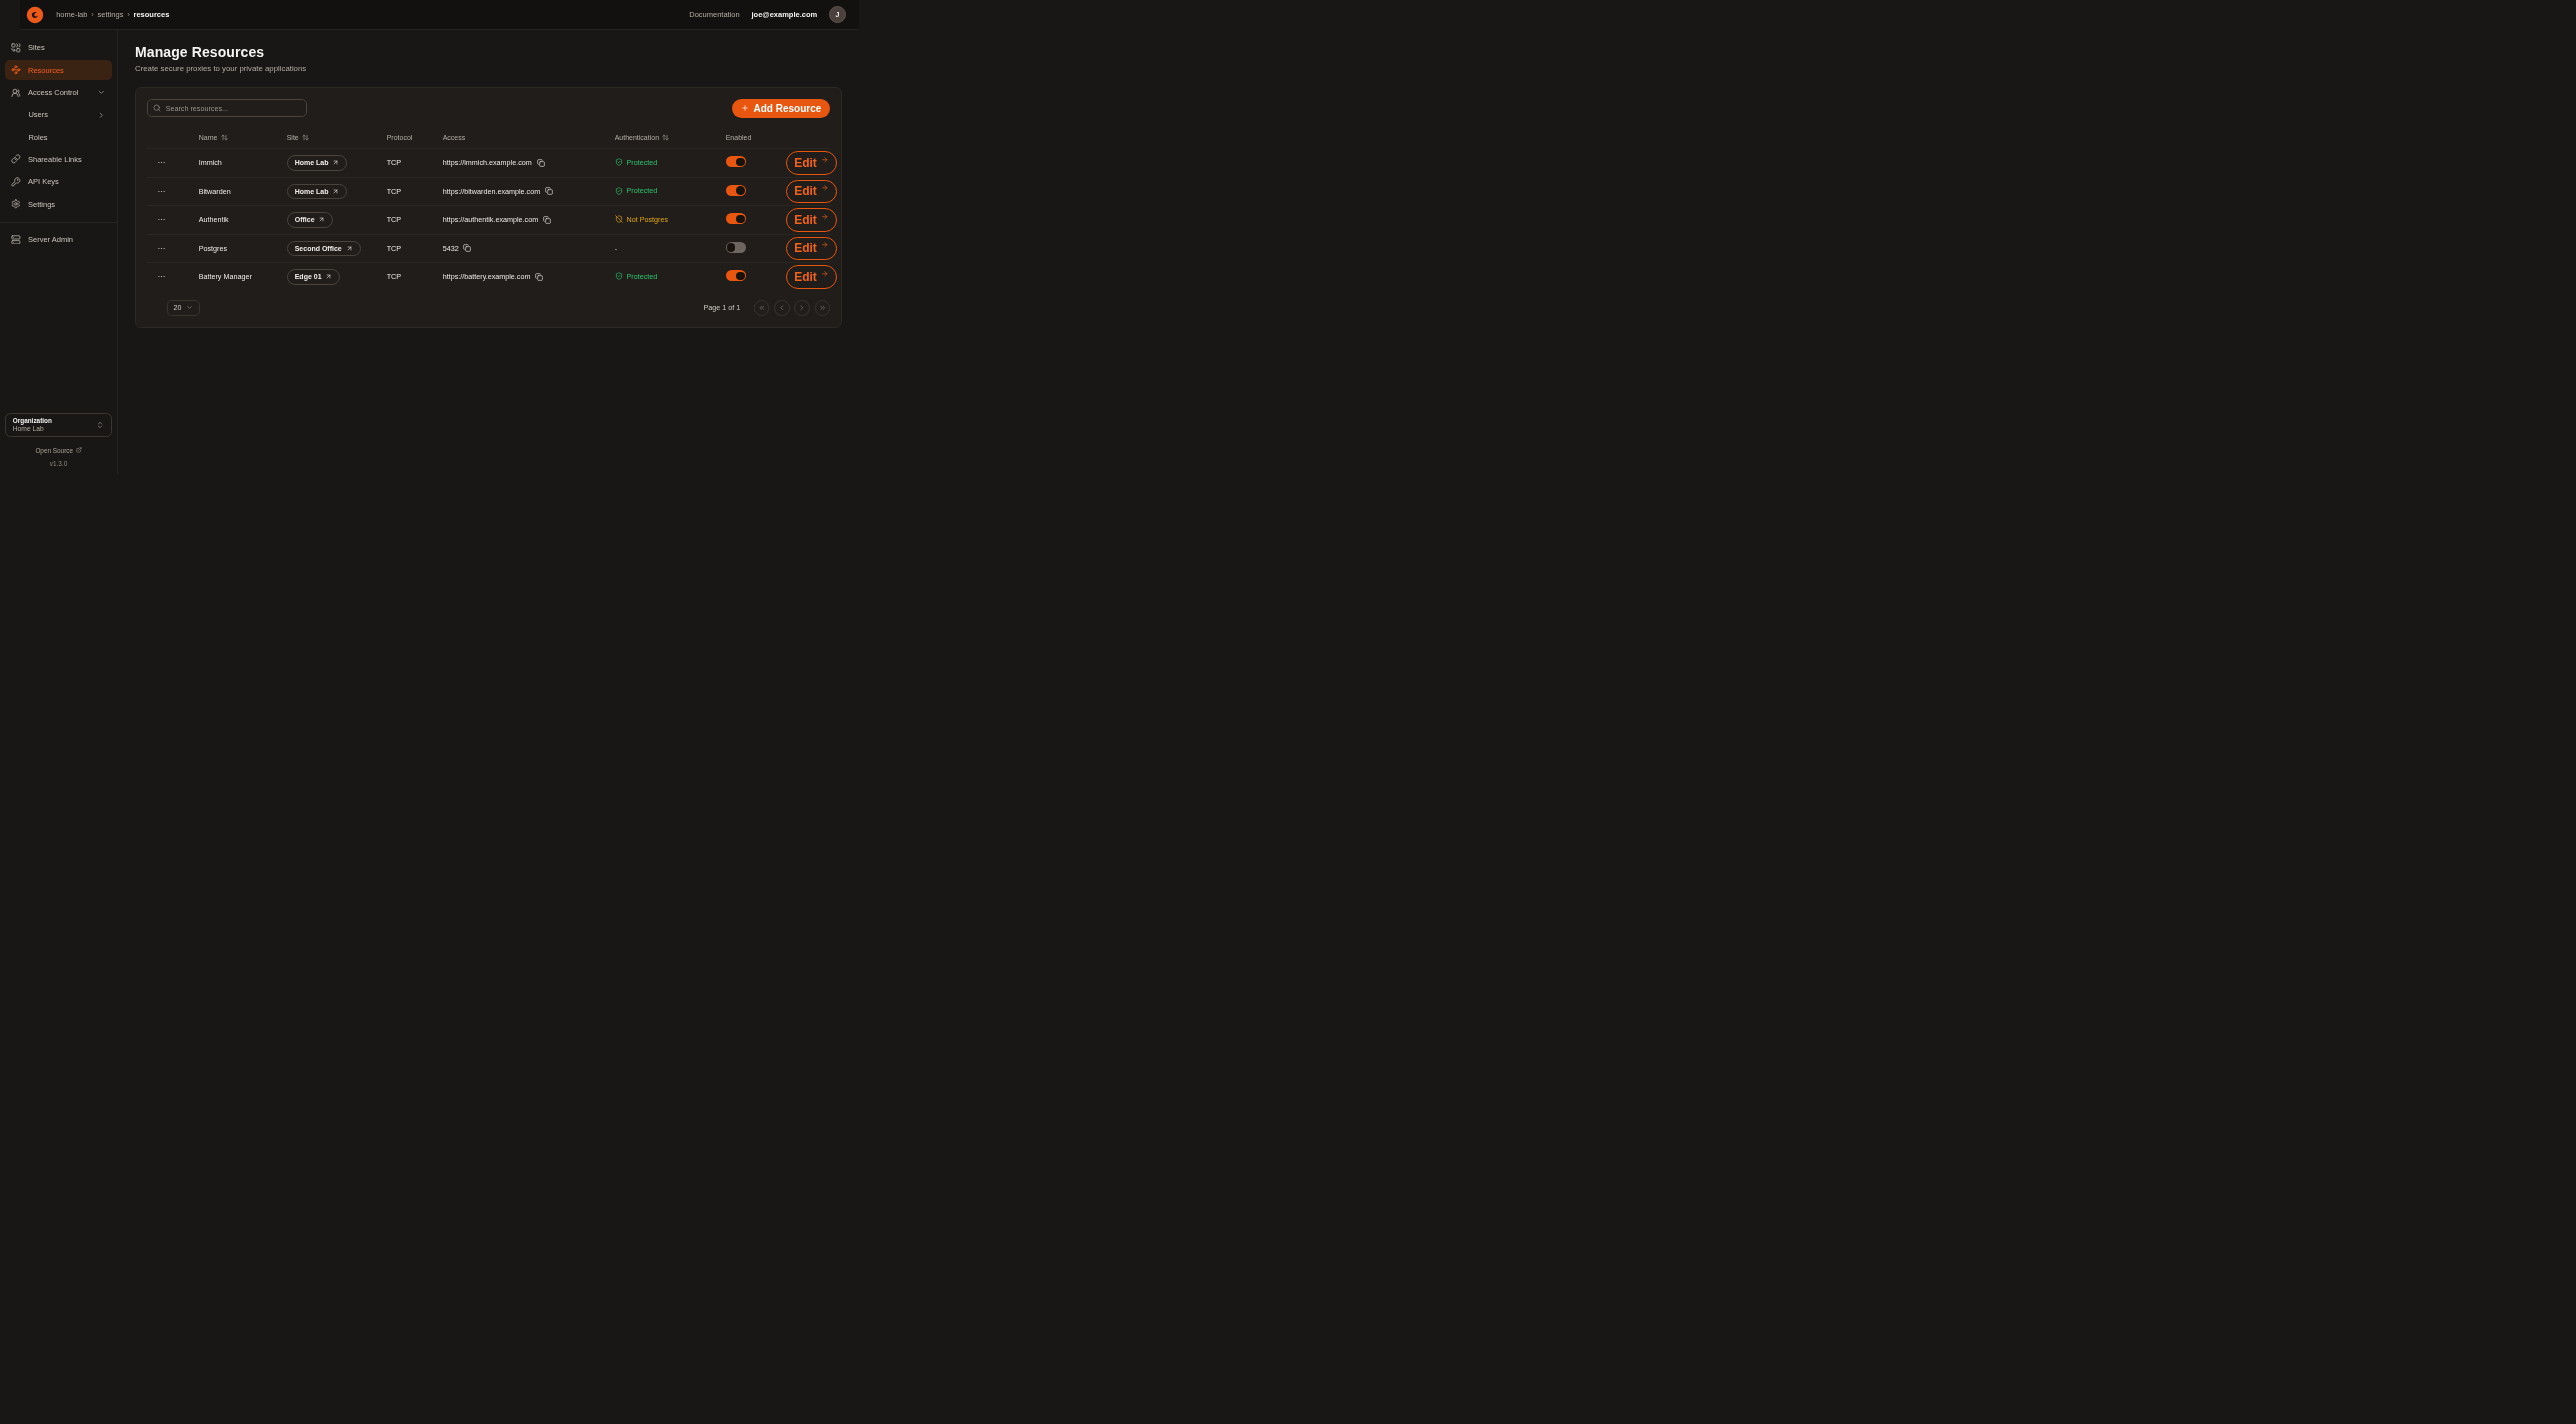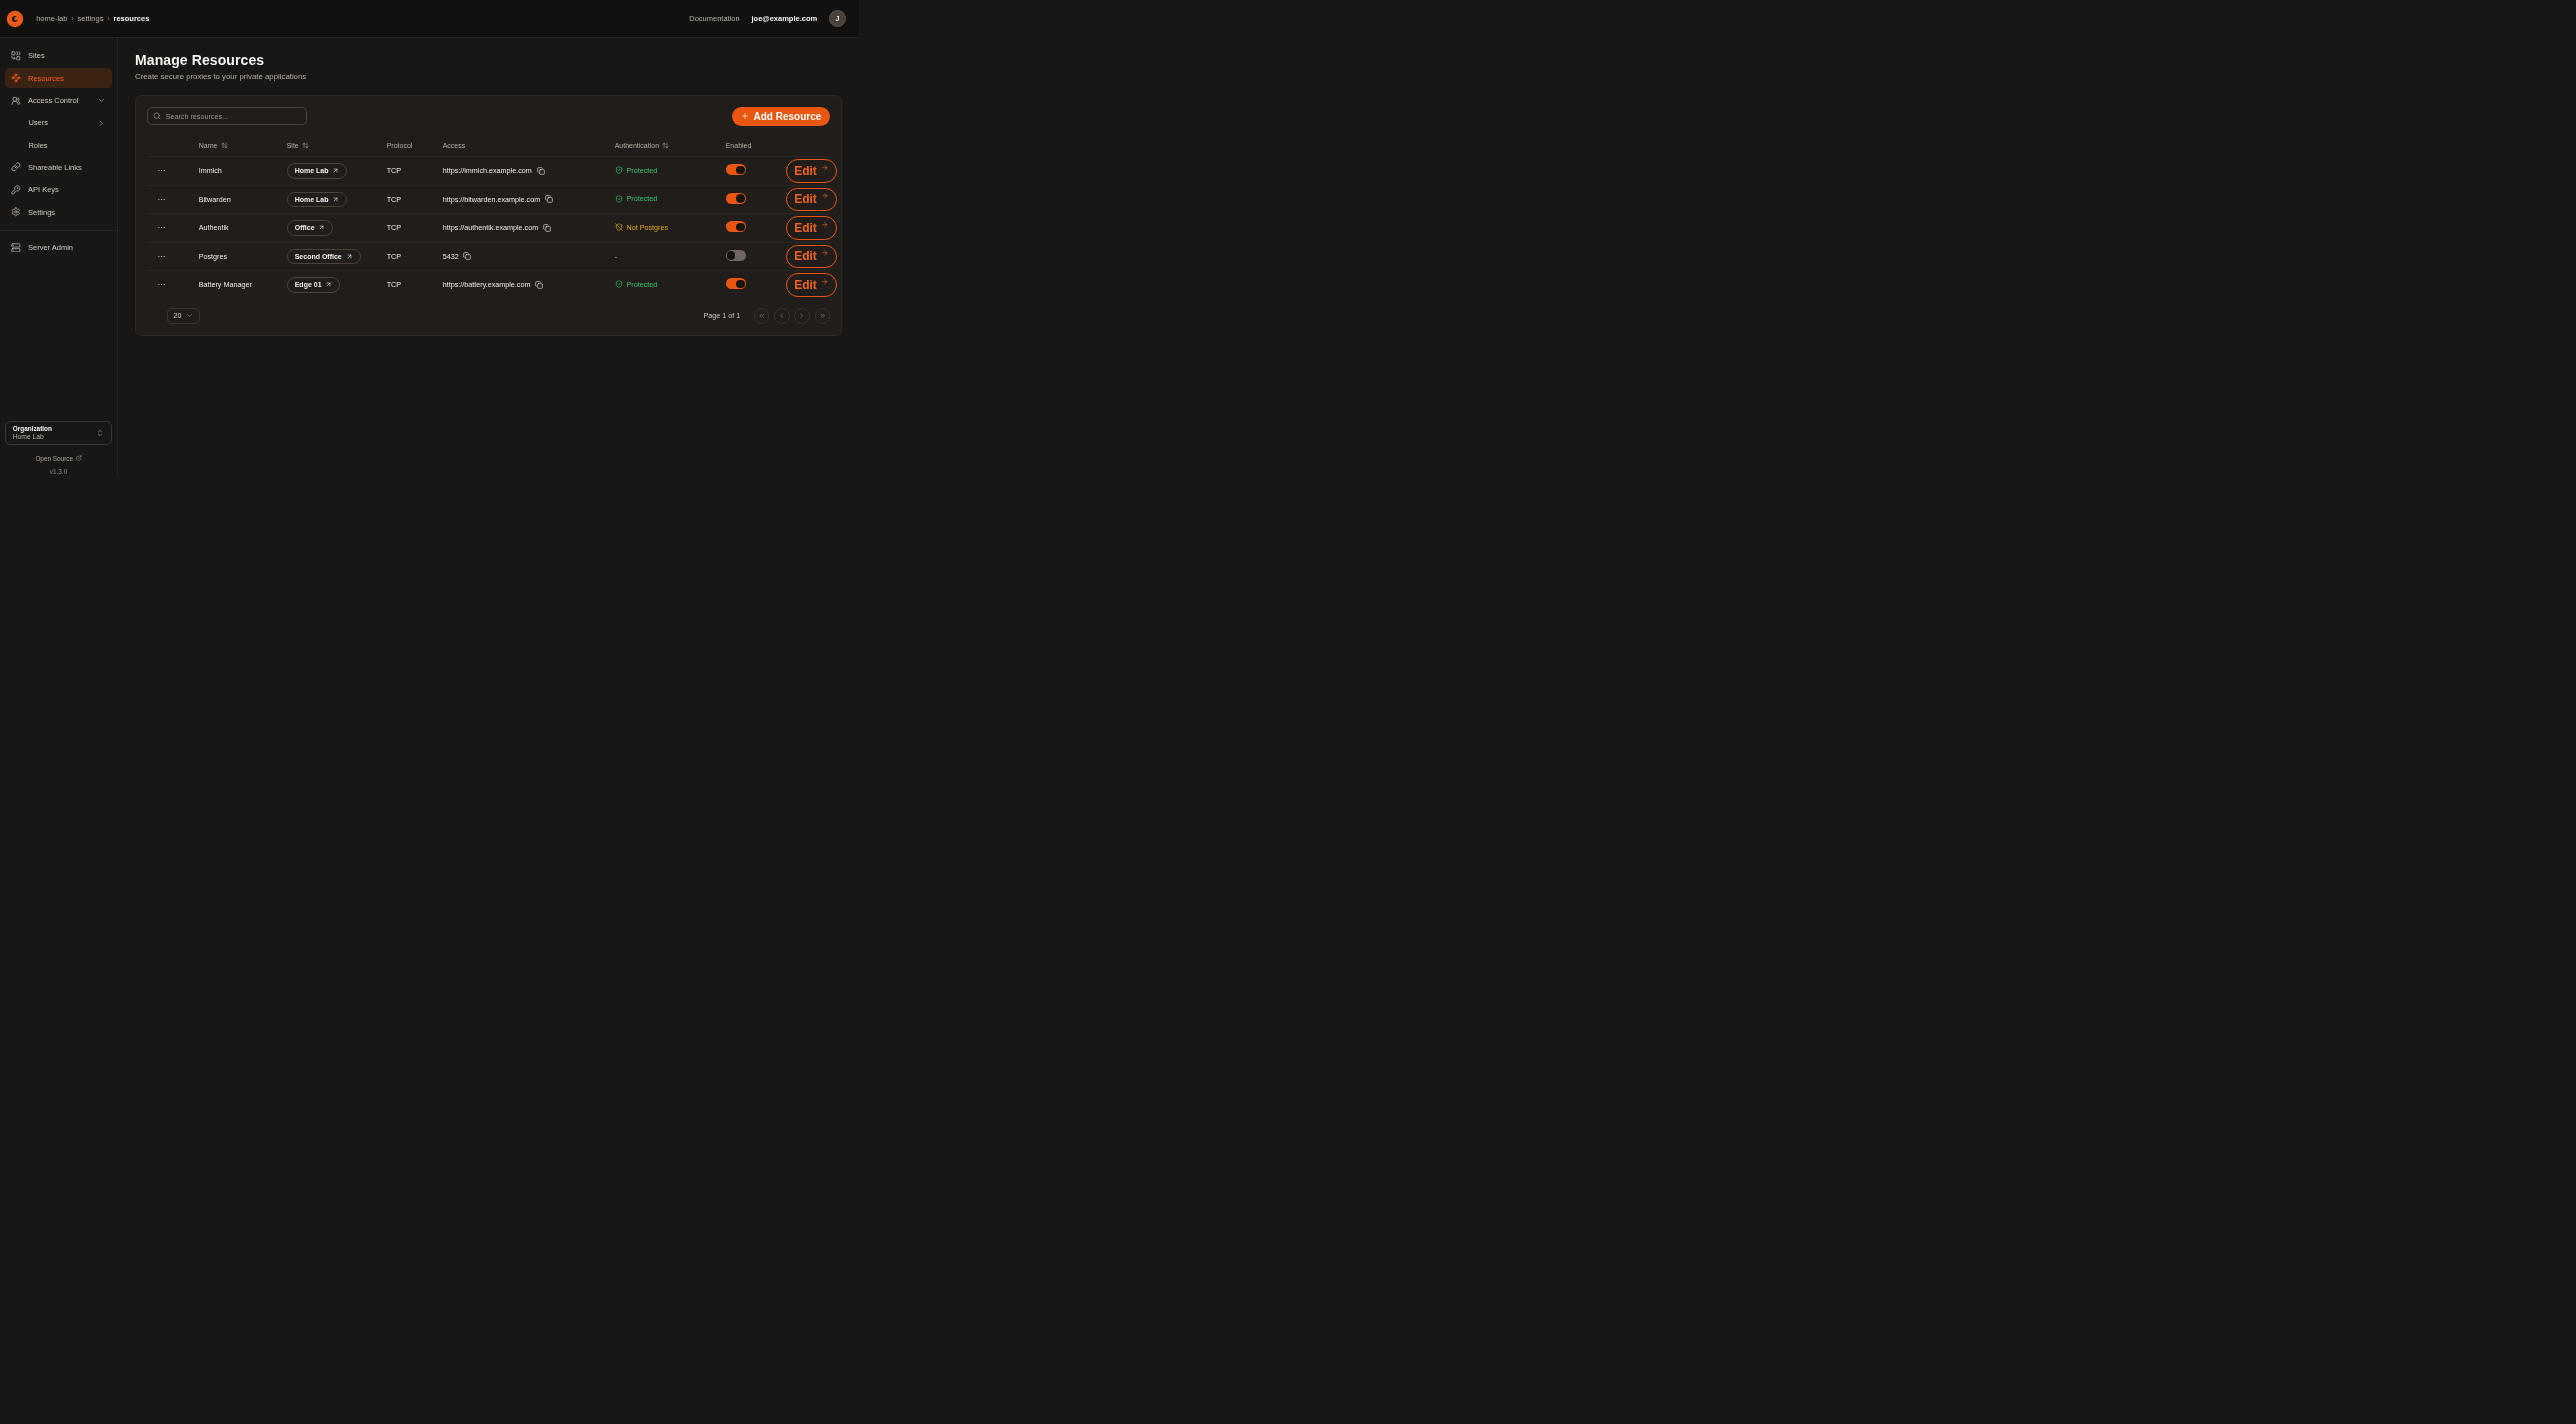--- a/index.html
+++ b/index.html
@@ -7,22 +7,22 @@
   body {
     background:#191715;
     font-family:"Liberation Sans","DejaVu Sans",sans-serif;
     color:#eceae7;
     -webkit-font-smoothing:antialiased;
   }
   svg { display:block; }
 
   
   .topbar {
-    height:38px; background:#131110; border-bottom:0.5px solid #272320;
-    display:flex; align-items:center; padding:0 13px 0 6.4px; gap:5.4px;
+    height:30px; background:#131110; border-bottom:0.5px solid #272320;
+    display:flex; align-items:center; padding:0 13px 0 6.4px; gap:5.4px;margin-left:20px;
   }
   .logo { width:18px; height:18px; flex:0 0 auto; }
   .crumbs { display:flex; align-items:center; gap:3.8px; margin-left:6.4px; font-size:7.5px; }
   .crumb { color:#b3aca4; cursor:default; }
   .crumb.current { color:#f5f3f0; font-weight:700; }
   .crumb-sep { color:#8d867e; }
   .topbar-right { margin-left:auto; display:flex; align-items:center; gap:11.8px;text-align:center; }
   .doc-link { color:#b3aca4; font-size:7.5px; }
   .user-email { color:#f5f3f0; font-size:7.5px; font-weight:700; }
   .avatar {

